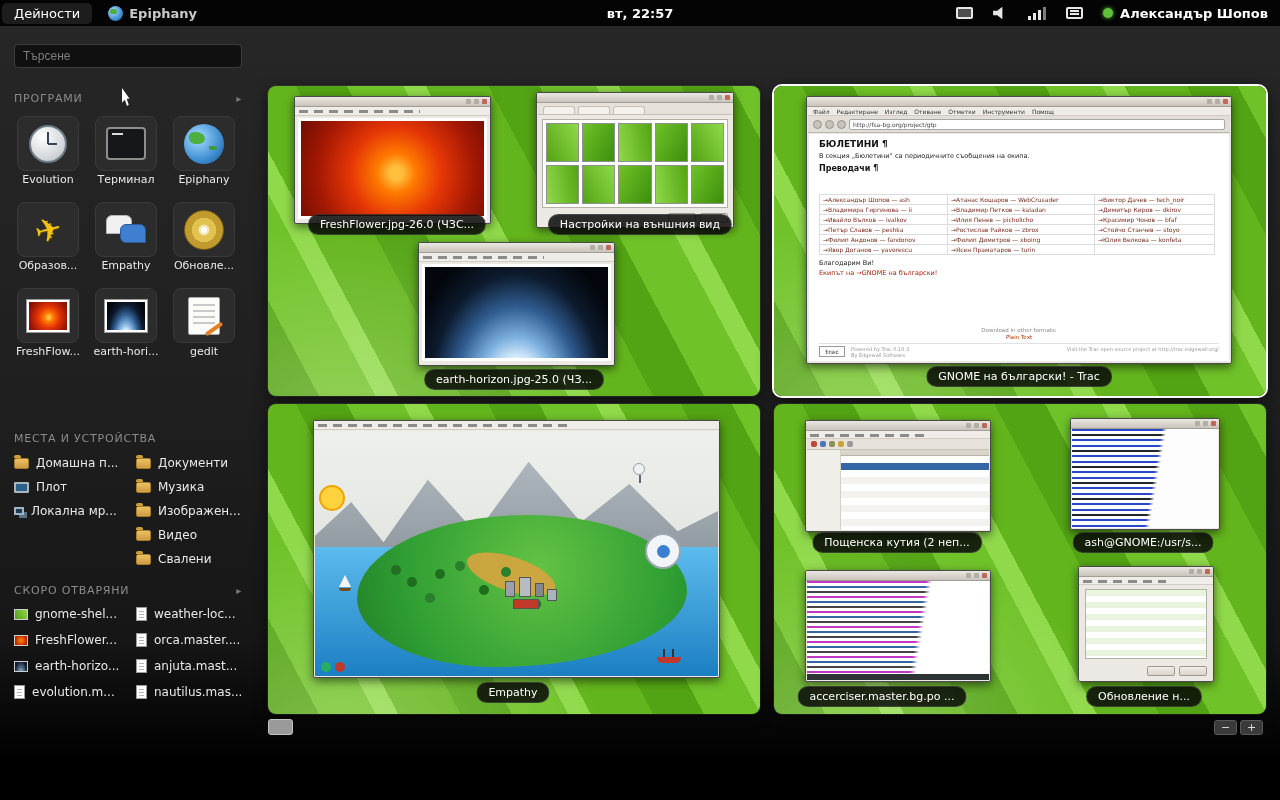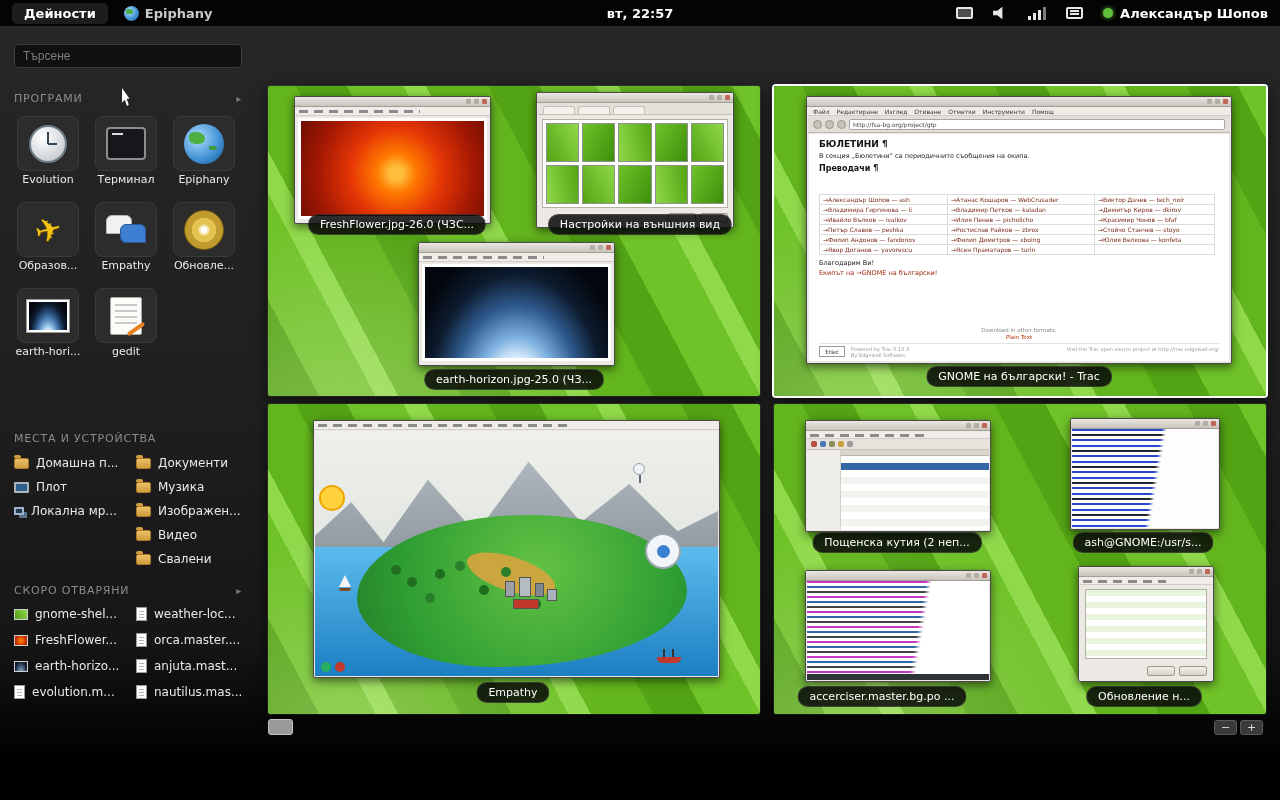--- a/index.html
+++ b/index.html
@@ -4,21 +4,21 @@
 <style>
   *{margin:0;padding:0;box-sizing:border-box}
   html,body{width:1280px;height:800px;overflow:hidden;background:#000;
     font-family:"DejaVu Sans","Liberation Sans",sans-serif}
   .screen{position:relative;width:1280px;height:800px;overflow:hidden;
     background:linear-gradient(180deg,#272727 0%,#1f1f1f 50%,#161616 80%,#000 95%)}
 
   
   .topbar{position:absolute;left:0;top:0;width:1280px;height:26px;background:#040404;
     display:flex;align-items:center;color:#fff;font-size:13px;z-index:60}
-  .activities{font-weight:bold;padding:3px 12px;margin-left:12px;border-radius:5px;
+  .activities{font-weight:normal;padding:3px 12px;margin-left:2px;border-radius:5px;
     background:rgba(255,255,255,.10);cursor:pointer}
   .appmenu{display:flex;align-items:center;gap:6px;color:#c9c9c9;font-weight:bold;margin-left:16px;cursor:pointer}
   .clock{position:absolute;left:50%;transform:translateX(-50%);font-weight:bold}
   .tray{margin-left:auto;display:flex;align-items:center;gap:20px;padding-right:12px}
   .globe-small{width:15px;height:15px;border-radius:50%;
     background:radial-gradient(circle at 35% 35%,#aadcff,#3f8fd2 60%,#17508f);position:relative;overflow:hidden}
   .globe-small::after{content:"";position:absolute;left:2px;top:3px;width:7px;height:5px;
     background:#4caf3f;border-radius:40% 60% 50% 50%}
   .display-icon{width:17px;height:12px;border:2px solid #e6e6e6;border-radius:2px;background:#4e4e4e}
   .vol-icon{width:15px;height:13px;background:#e6e6e6;
@@ -104,21 +104,21 @@
   .pi-doc::before{content:"";position:absolute;left:2px;top:3px;right:2px;height:8px;
     background:repeating-linear-gradient(#b5b5b5 0 1px,transparent 1px 3px)}
   .pi-photo-red{width:14px;height:11px;border:1px solid #cfcfcf;
     background:radial-gradient(circle,#ff8a00,#bb2200 80%)}
   .pi-photo-dark{width:14px;height:11px;border:1px solid #cfcfcf;
     background:radial-gradient(ellipse at 50% 130%,#9cc5e8,#101c2e 75%)}
   .pi-photo-green{width:14px;height:11px;border:1px solid #cfcfcf;
     background:linear-gradient(60deg,#4f9c18,#8fd94a)}
 
   
-  .workspace{position:absolute;width:492px;height:310px;overflow:hidden;border-radius:2px;cursor:pointer;
+  .workspace{position:absolute;width:492px;height:310px;overflow:hidden;border-radius:8px;cursor:pointer;
     background:
       radial-gradient(ellipse at 15% 115%,rgba(255,255,235,.28),transparent 45%),
       repeating-linear-gradient(62deg,#53a414 0 45px,#6fc228 45px 95px,#8fd94a 95px 115px,#63b51d 115px 170px);
     box-shadow:0 0 0 1px rgba(255,255,255,.08),0 4px 14px rgba(0,0,0,.6)}
   .workspace.active{box-shadow:0 0 0 2px #fff,0 4px 16px rgba(0,0,0,.7)}
   .ws1{left:268px;top:86px}.ws2{left:774px;top:86px}
   .ws3{left:268px;top:404px}.ws4{left:774px;top:404px}
 
   .thumb-win{position:absolute;background:#ece9e4;border:1px solid #4a4a4a;border-radius:2px;
     box-shadow:0 3px 10px rgba(0,0,0,.55);overflow:hidden}
@@ -314,20 +314,28 @@
       <div class="app-tile">
           <div class="empathy-icon"></div>
         </div>
       <div class="app-label">Empathy</div>
     </div>
     <div class="app-item">
       <div class="app-tile">
           <div class="cd-icon"></div>
         </div>
       <div class="app-label">Обновле...</div>
+    </div>
+    <div class="app-item">
+      <div class="app-tile">
+        <div class="mini-photo">
+            <div class="flower-grad"></div>
+          </div>
+      </div>
+      <div class="app-label">FreshFlow...</div>
     </div>
     <div class="app-item">
       <div class="app-tile">
         <div class="mini-photo">
             <div class="earth-grad"></div>
           </div>
       </div>
       <div class="app-label">earth-hori...</div>
     </div>
     <div class="app-item">

